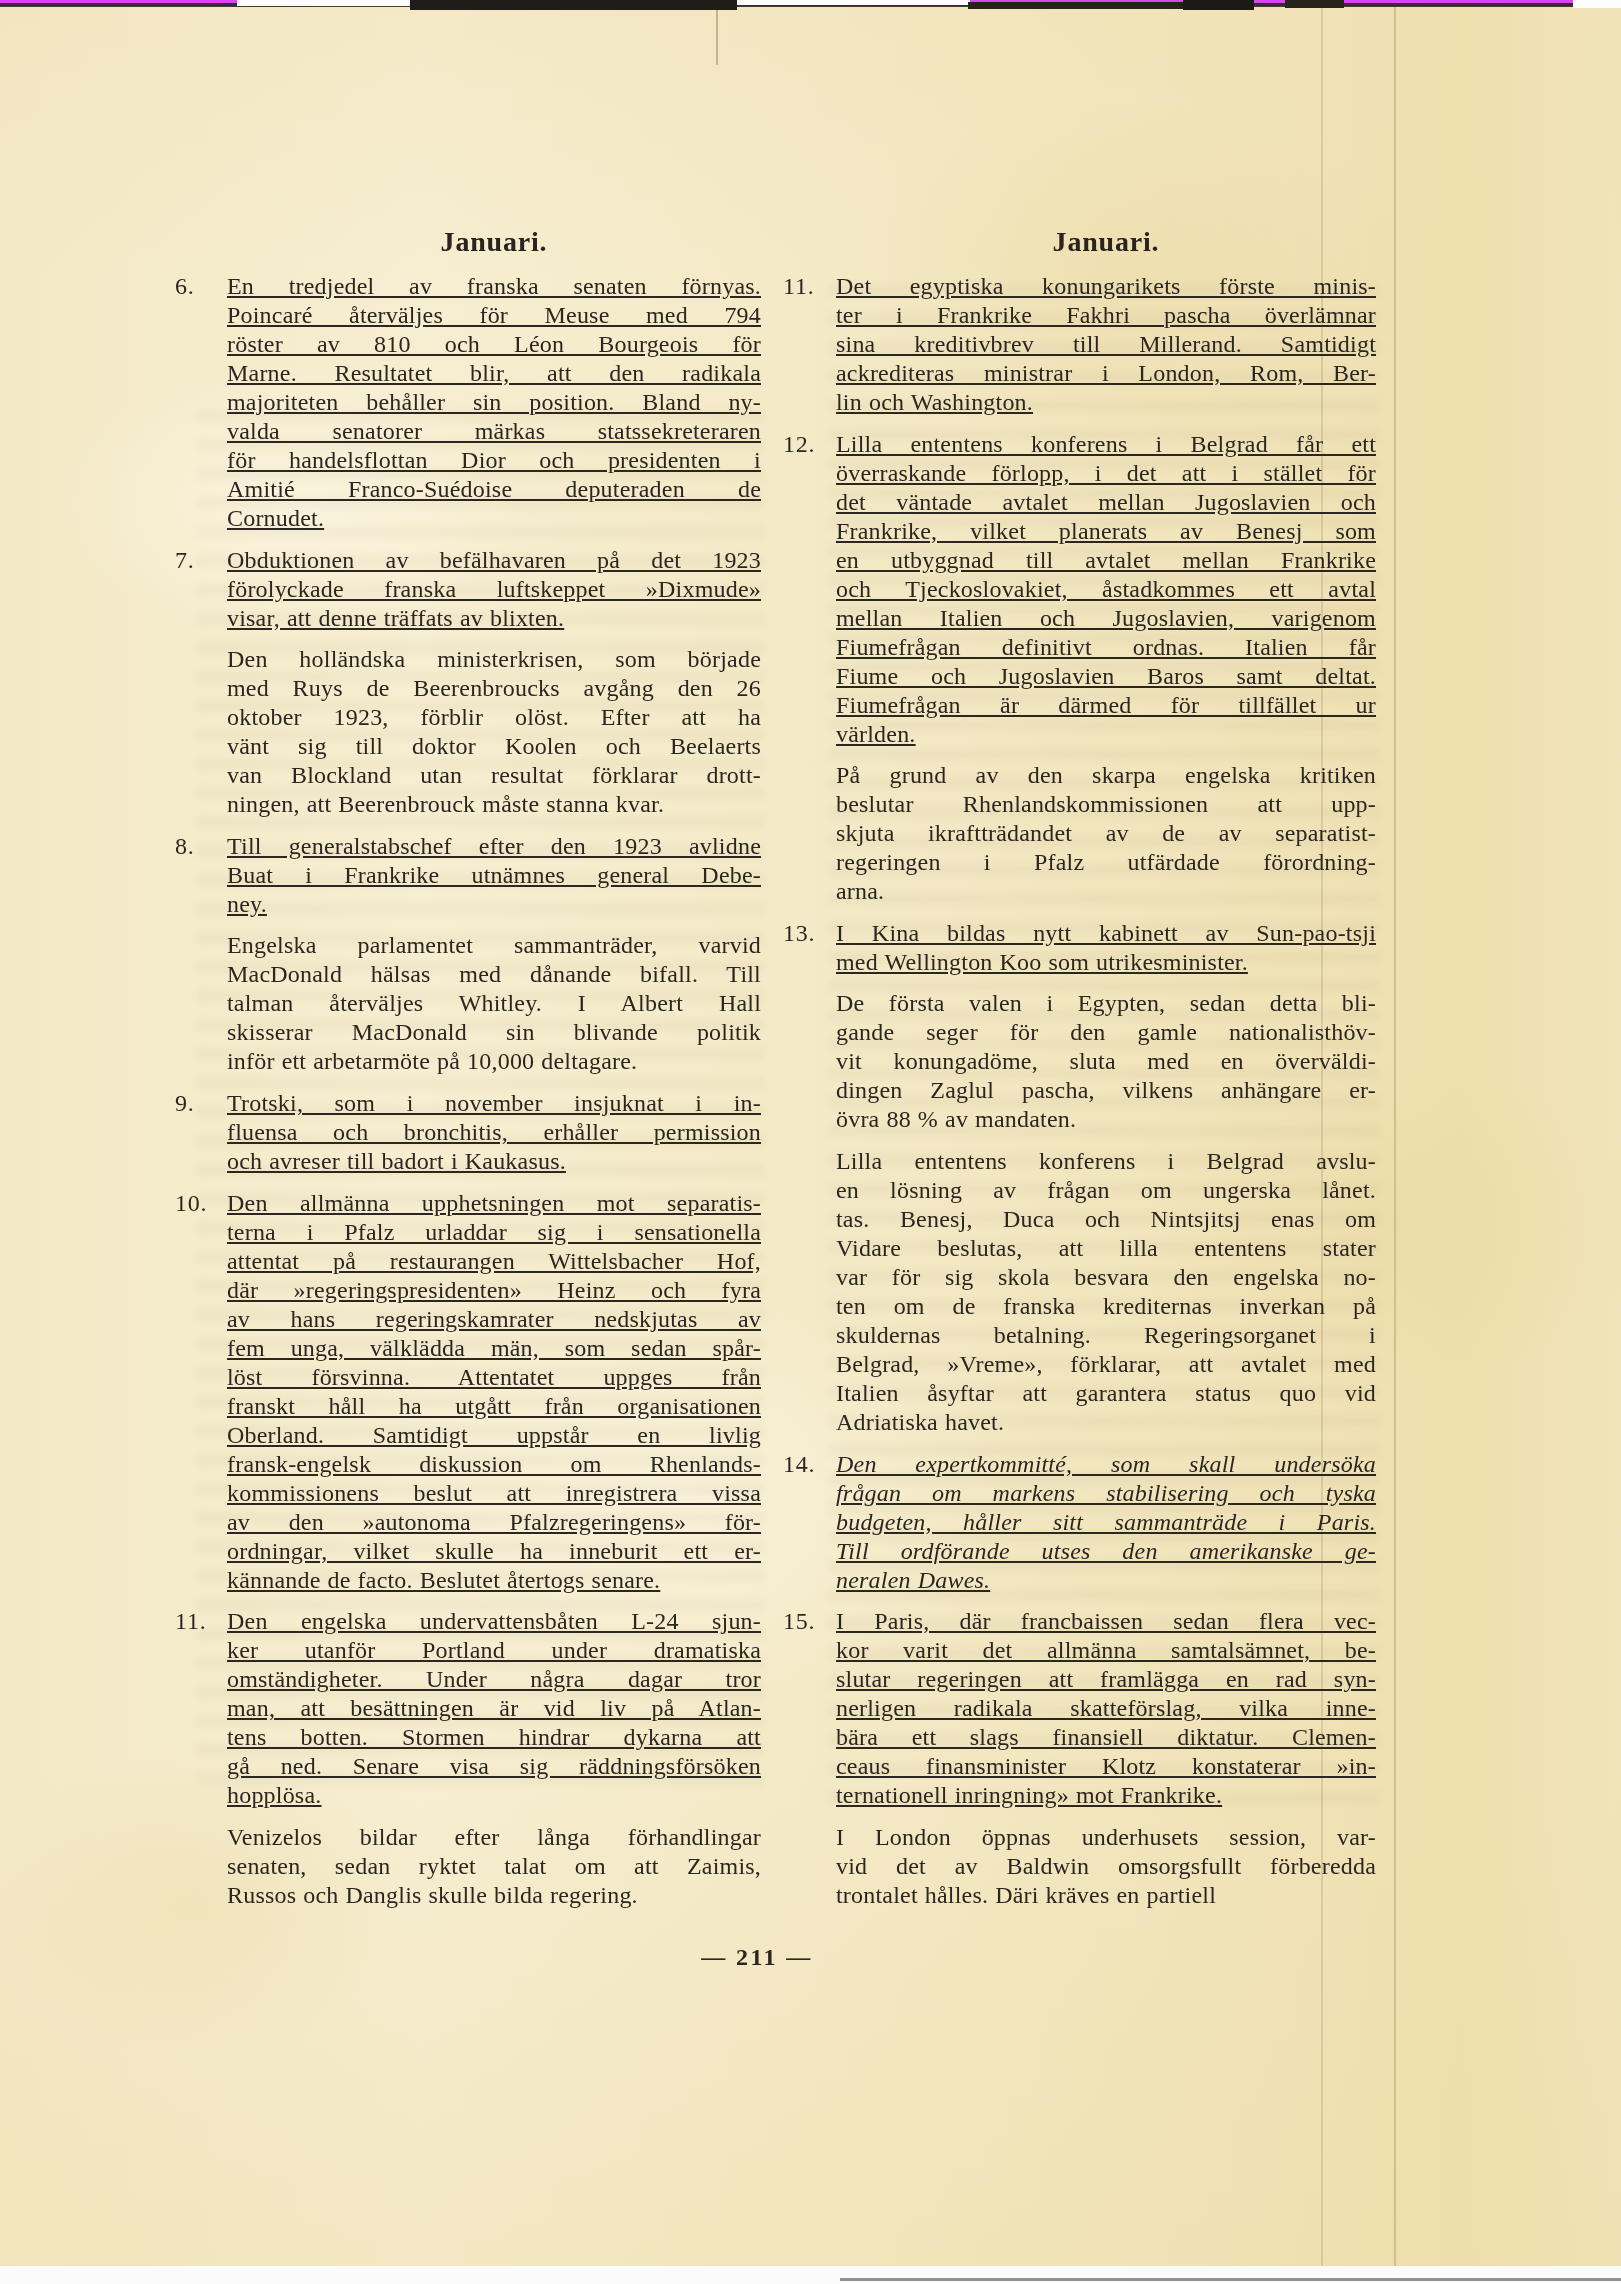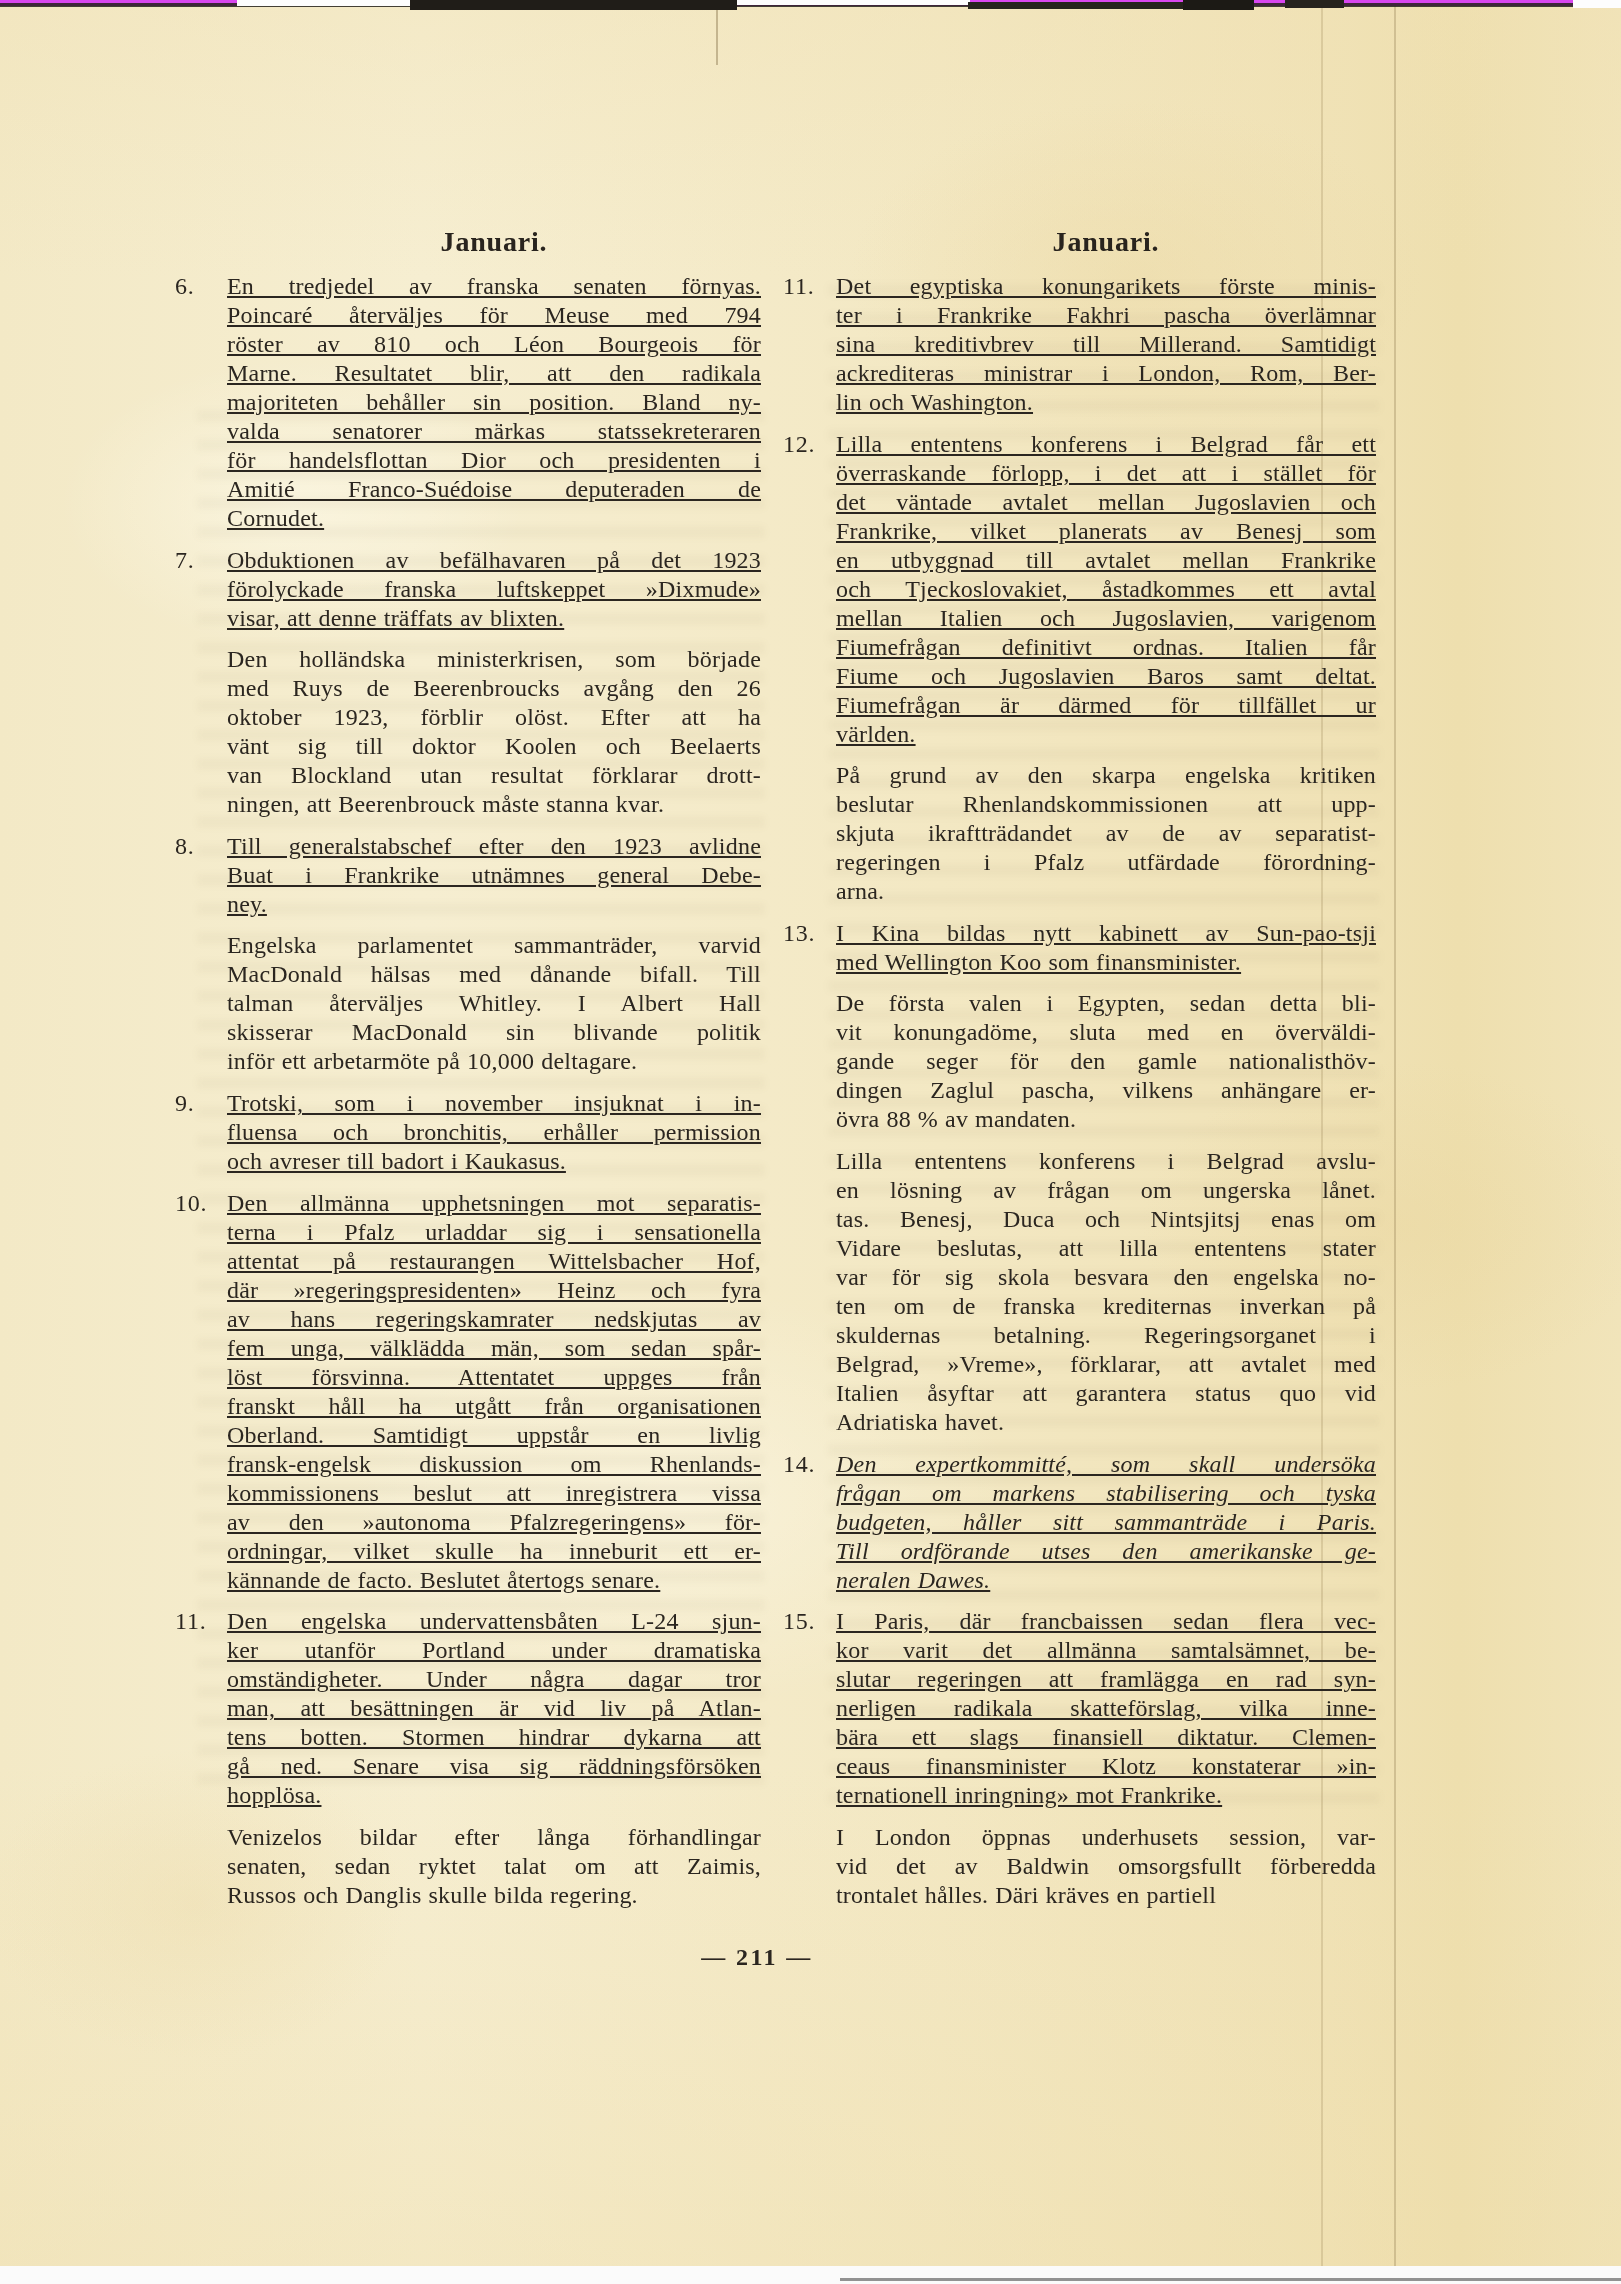--- a/index.html
+++ b/index.html
@@ -297,26 +297,26 @@
             <div class="tline just">regeringen i Pfalz utfärdade förordning-</div>
             <div class="tline last">arna.</div>
           </div>
         </div>
       </div>
       <div class="entry">
         <div class="entry-num">13.</div>
         <div class="paras">
           <div class="para p-first">
             <div class="tline just">I Kina bildas nytt kabinett av Sun-pao-tsji</div>
-            <div class="tline last">med Wellington Koo som finansminister.</div>
+            <div class="tline last">med Wellington Koo som utrikesminister.</div>
           </div>
           <div class="para">
             <div class="tline just">De första valen i Egypten, sedan detta bli-</div>
+            <div class="tline just">gande seger för den gamle nationalisthöv-</div>
             <div class="tline just">vit konungadöme, sluta med en överväldi-</div>
-            <div class="tline just">gande seger för den gamle nationalisthöv-</div>
             <div class="tline just">dingen Zaglul pascha, vilkens anhängare er-</div>
             <div class="tline last">övra 88 % av mandaten.</div>
           </div>
           <div class="para">
             <div class="tline just">Lilla ententens konferens i Belgrad avslu-</div>
             <div class="tline just">en lösning av frågan om ungerska lånet.</div>
             <div class="tline just">tas. Benesj, Duca och Nintsjitsj enas om</div>
             <div class="tline just">Vidare beslutas, att lilla ententens stater</div>
             <div class="tline just">var för sig skola besvara den engelska no-</div>
             <div class="tline just">ten om de franska krediternas inverkan på</div>

